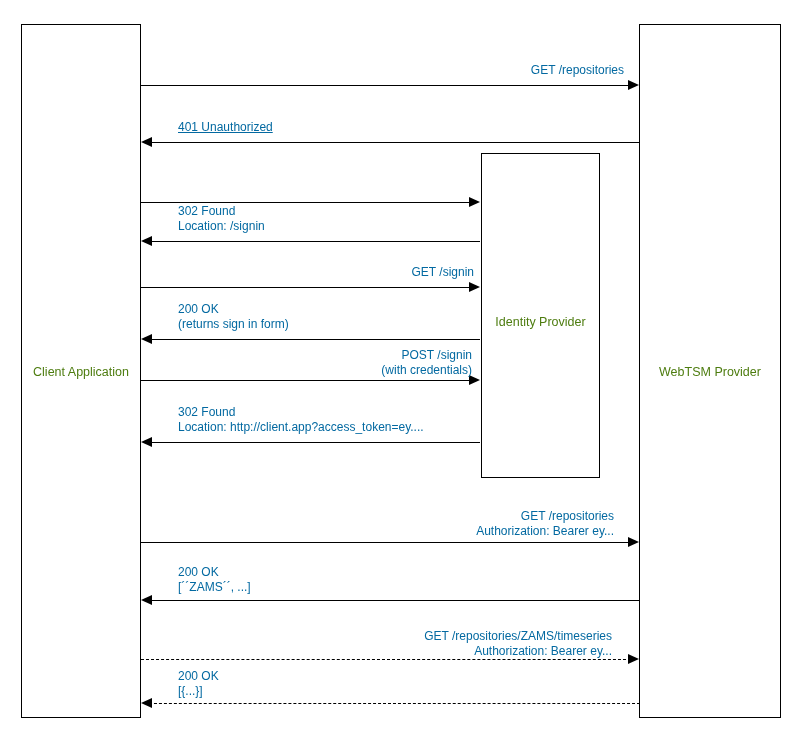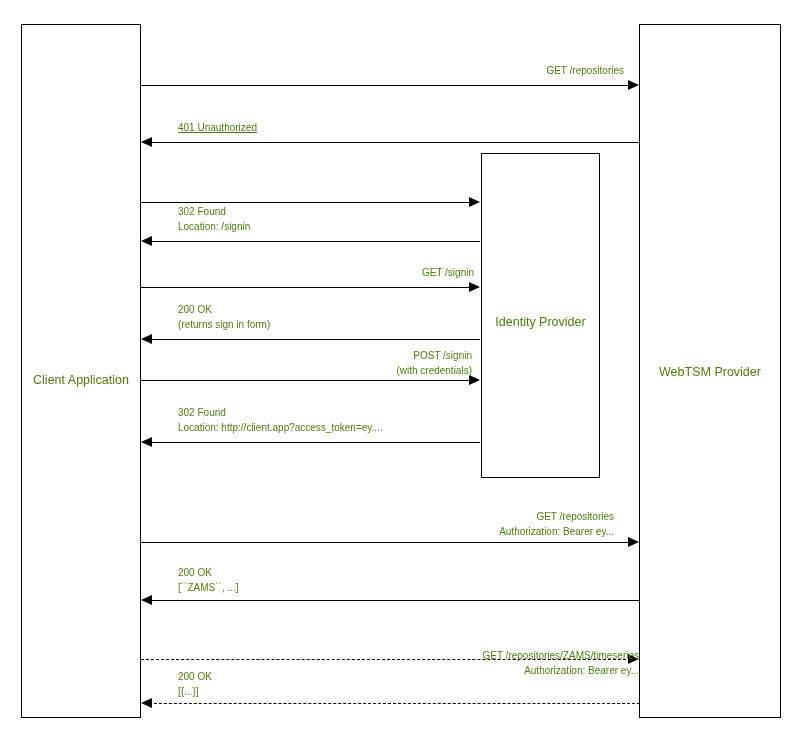--- a/index.html
+++ b/index.html
@@ -46,39 +46,39 @@
     border-bottom: 5px solid transparent;
   }
   .arrow-head.right {
     border-left: 11px solid #000000;
   }
   .arrow-head.left {
     border-right: 11px solid #000000;
   }
   .msg-label {
     position: absolute;
-    font-size: 10px;
-    color: #4d7c0f;
+    font-size: 12px;
+    color: #0369a1;
     line-height: 15px;
     white-space: pre;
   }
   .msg-label.right-align {
     text-align: right;
   }
   .msg-label.left-align {
     text-align: left;
   }
 </style>
 </head>
 <body>
 
 <div id="diagram">
 
   <div class="lifeline-box" style="left:21px; top:24px; width:120px; height:694px;"></div>
-  <div class="lifeline-label" style="left:21px; top:373px; width:120px;">Client Application</div>
+  <div class="lifeline-label" style="left:21px; top:365px; width:120px;">Client Application</div>
 
   <div class="lifeline-box" style="left:481px; top:153px; width:119px; height:325px;"></div>
   <div class="lifeline-label" style="left:481px; top:315px; width:119px;">Identity Provider</div>
 
   <div class="lifeline-box" style="left:639px; top:24px; width:142px; height:694px;"></div>
   <div class="lifeline-label" style="left:639px; top:365px; width:142px;">WebTSM Provider</div>
 
   <div class="arrow-line" style="left:141px; top:85px; width:490px;"></div>
   <div class="arrow-head right" style="left:628px; top:80px;"></div>
   <div class="msg-label right-align" style="left:331px; top:63px; width:293px;">GET /repositories</div>
@@ -119,21 +119,21 @@
   <div class="msg-label right-align" style="left:320px; top:509px; width:294px;">GET /repositories
 Authorization: Bearer ey...</div>
 
   <div class="arrow-line" style="left:144px; top:600px; width:496px;"></div>
   <div class="arrow-head left" style="left:141px; top:595px;"></div>
   <div class="msg-label left-align" style="left:178px; top:565px; width:300px;">200 OK
 [´´ZAMS´´, ...]</div>
 
   <div class="arrow-line dashed" style="left:141px; top:659px; width:490px;"></div>
   <div class="arrow-head right" style="left:628px; top:654px;"></div>
-  <div class="msg-label right-align" style="left:316px; top:629px; width:323px;margin-top:19px;">GET /repositories/ZAMS/timeseries
+  <div class="msg-label right-align" style="left:289px; top:629px; width:323px;">GET /repositories/ZAMS/timeseries
 Authorization: Bearer ey...</div>
 
   <div class="arrow-line dashed" style="left:144px; top:703px; width:496px;"></div>
   <div class="arrow-head left" style="left:141px; top:698px;"></div>
   <div class="msg-label left-align" style="left:178px; top:669px; width:300px;">200 OK
 [{...}]</div>
 
 </div>
 
 </body></html>

